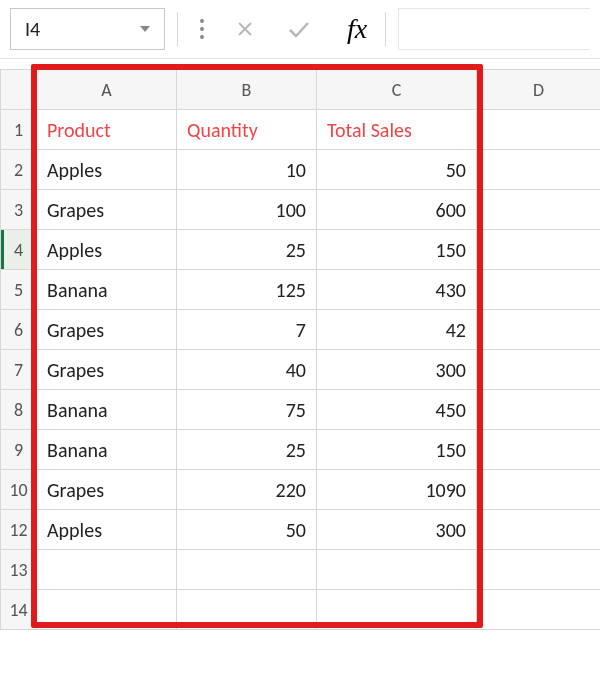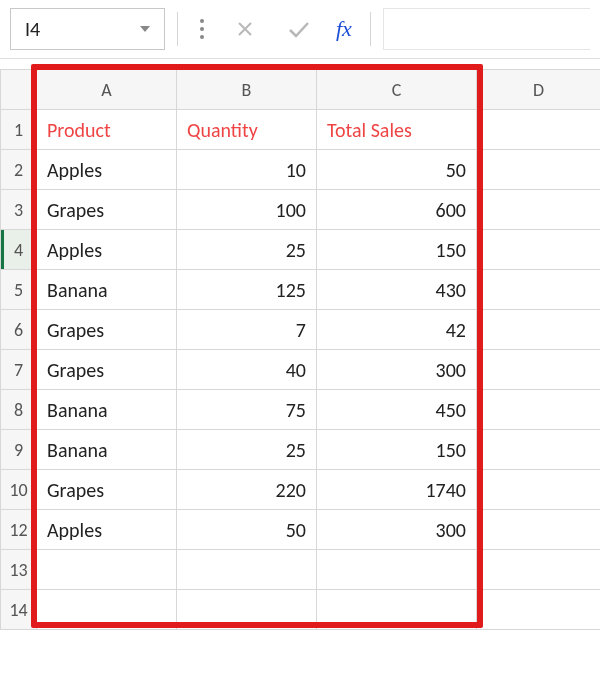--- a/index.html
+++ b/index.html
@@ -43,23 +43,24 @@
     }
     .vdots svg { display:block; }
     .fb-icon {
       width: 46px; height: 42px;
       display:flex; align-items:center; justify-content:center;
       color:#b8b8b8;
     }
     .fx {
       font-style: italic;
       font-family: "Cambria Math", serif;
-      font-size: 22px;
-      color:#1d4ed8;
+      font-size: 28px;
+      color:#000000;
       padding: 0 6px;
+      margin-left: 11px;
     }
     .fb-input {
       flex:1;
       height: 42px;
       min-width: 60px;
       border:1px solid #e6e6e6;
       border-right:none;
       background:#fff;
     }
 
@@ -229,21 +230,21 @@
           <th class="rowhdr">9</th>
           <td class="txt">Banana</td>
           <td class="num">25</td>
           <td class="num">150</td>
           <td>&nbsp;</td>
         </tr>
         <tr>
           <th class="rowhdr">10</th>
           <td class="txt">Grapes</td>
           <td class="num">220</td>
-          <td class="num">1740</td>
+          <td class="num">1090</td>
           <td>&nbsp;</td>
         </tr>
         <tr>
           <th class="rowhdr">12</th>
           <td class="txt">Apples</td>
           <td class="num">50</td>
           <td class="num">300</td>
           <td>&nbsp;</td>
         </tr>
         <tr>

